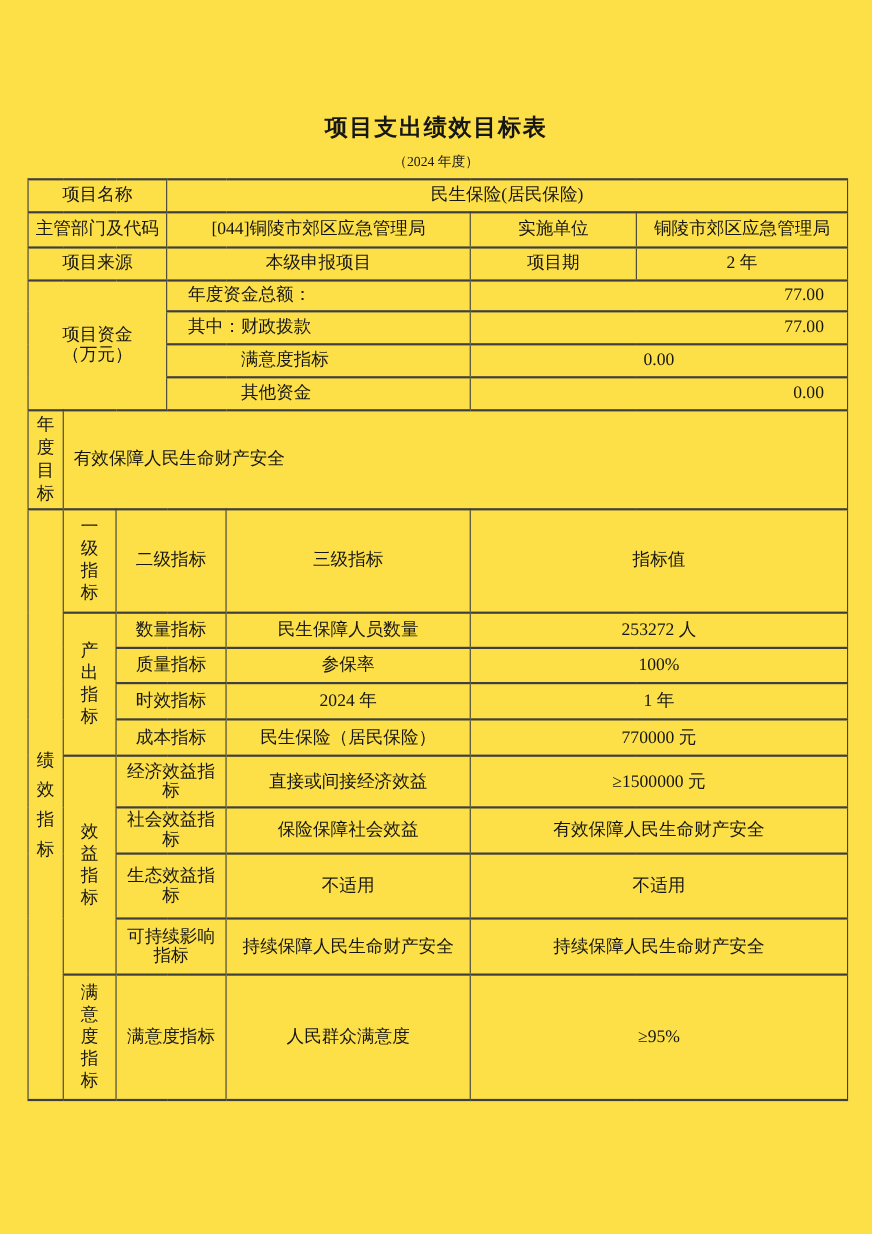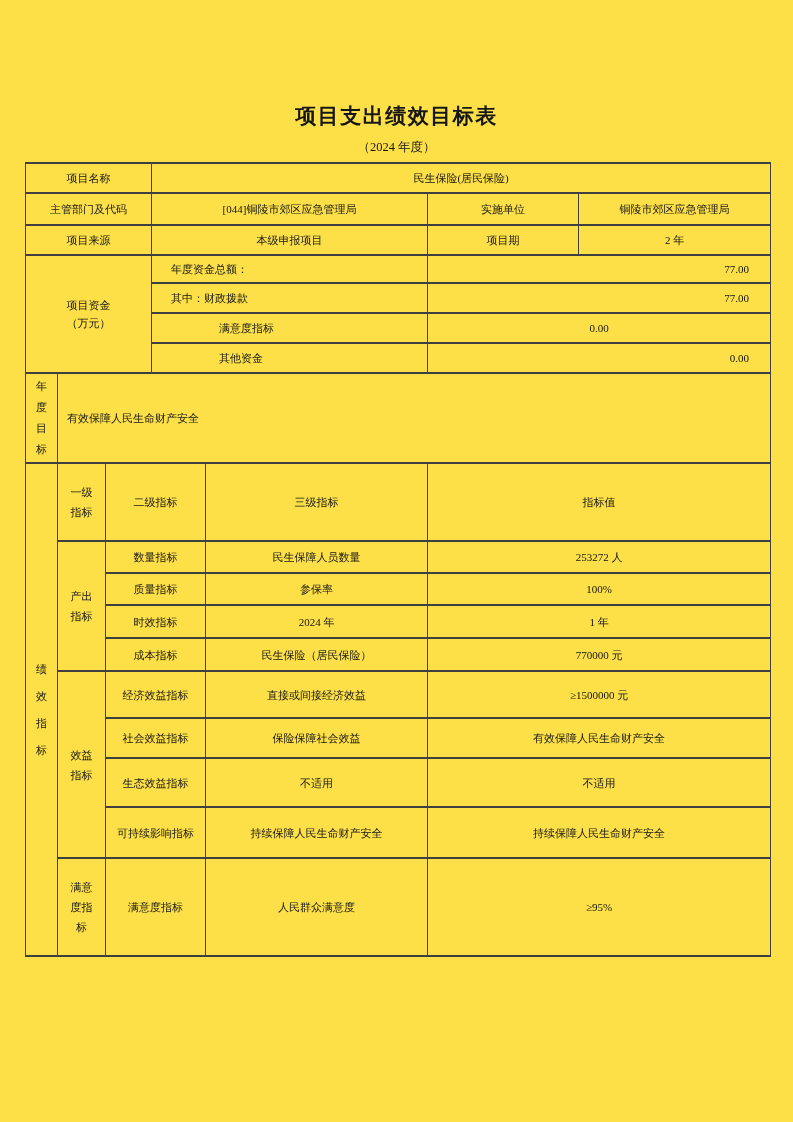--- a/index.html
+++ b/index.html
@@ -17,37 +17,37 @@
     text-align:center; font-size:12.5px; margin-top:9px; line-height:17px;
   }
   table.main {
     border-collapse:collapse; table-layout:fixed;
     width:745px; margin:6px 0 0 25px;
   }
   td {
     border:1px solid #3f3f3f;
     border-top-width:2px; border-bottom-width:2px;
     text-align:center; vertical-align:middle;
-    font-size:11px; line-height:18px;
+    font-size:16px; line-height:18px;
     padding:2px 4px; overflow:hidden; word-break:break-word;
   }
   
   .h28{height:28px}.h30{height:30px}.h32{height:32px}.h33{height:33px}
-  .h42{height:42px}.h47{height:47px}.h49{height:49px}.h51{height:40px}
+  .h42{height:42px}.h47{height:47px}.h49{height:59px}.h51{height:40px}
   .h60{height:60px}.h67{height:51px}.h84{height:84px}
   
   .num-r { text-align:right; padding-right:21px; }
   .fund-name { text-align:left; padding-left:19px; }
   .fund-name.indent { padding-left:67px; }
   .goal-text { text-align:left; padding-left:9px; }
   .l2cell { padding:2px 8px; }
   
   .vtext { width:16px; margin:0 auto; word-break:break-all; line-height:21px; text-align:center; }
   .vtext.tall { line-height:27px; }
-  .w2 { width:28px; margin:16px auto; word-break:break-all; line-height:20px; text-align:center; }
+  .w2 { width:28px; margin:4px auto; word-break:break-all; line-height:20px; text-align:center; }
 </style>
 </head>
 <body>
 
 <div class="page">
 
   <div class="doc-title">项目支出绩效目标表</div>
   <div class="doc-subtitle">（2024 年度）</div>
 
   <table class="main">

